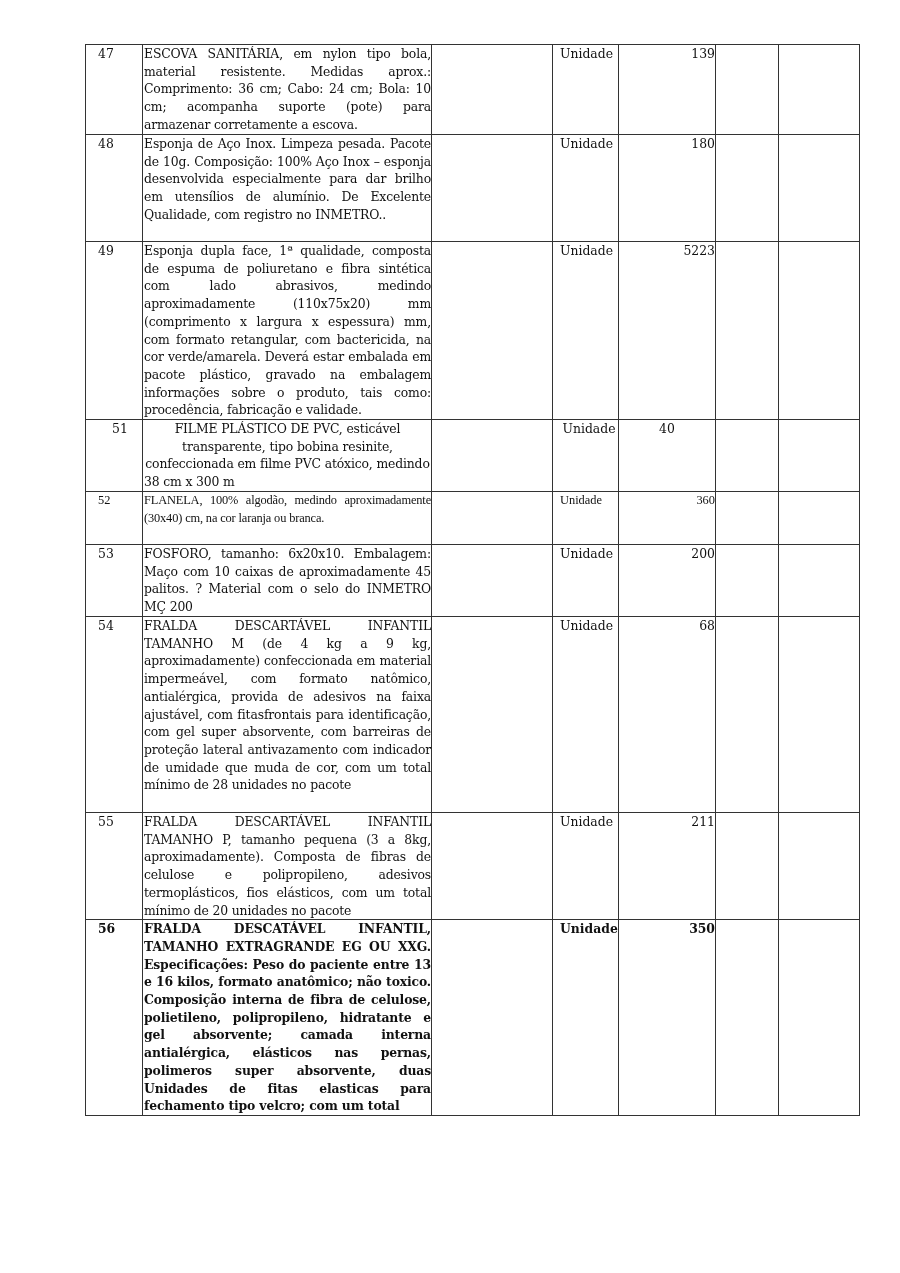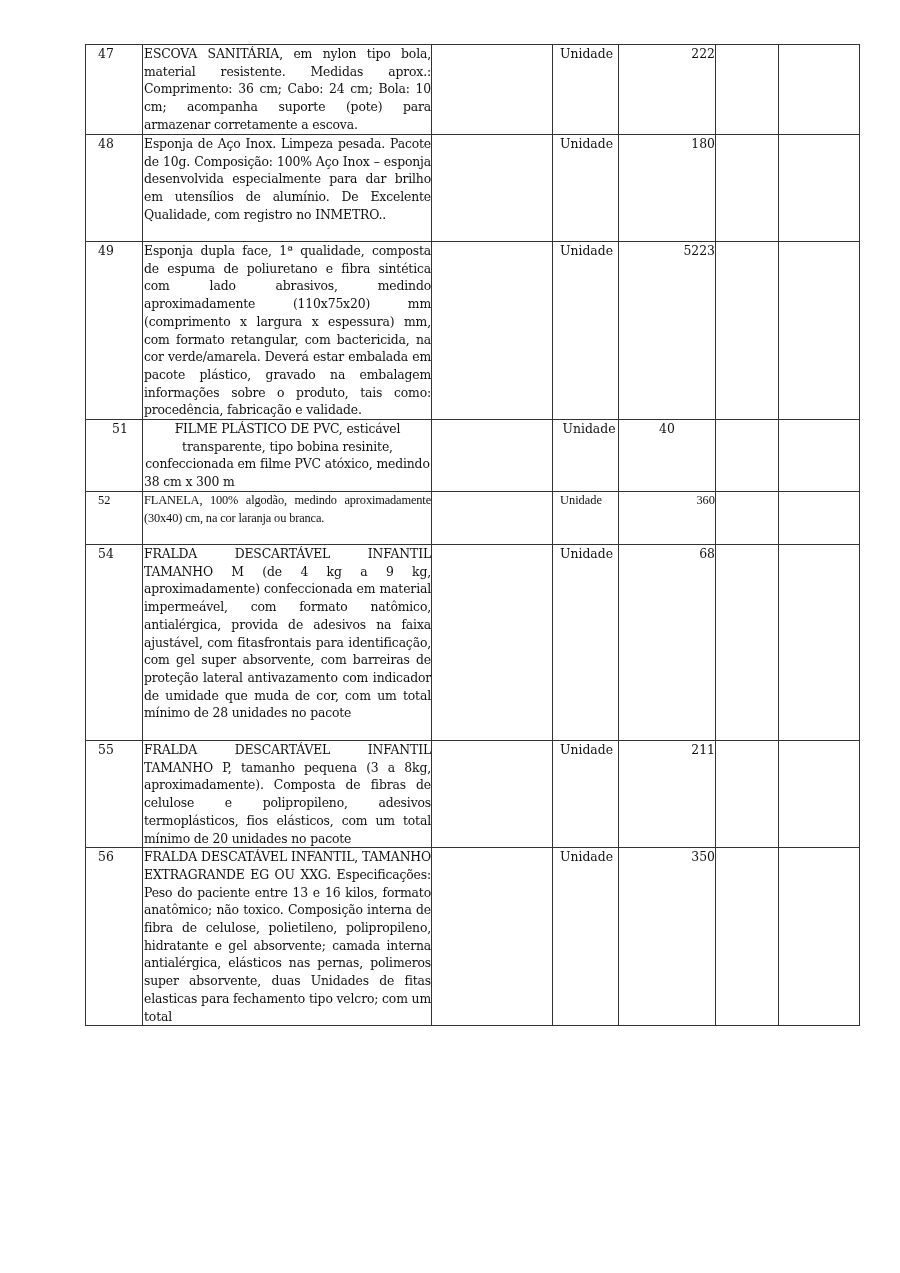--- a/index.html
+++ b/index.html
@@ -18,21 +18,21 @@
   tr.r0 td { height:35px; }
   tr.r47 td { height:89px; }
   tr.r48 td { height:106px; }
   tr.r49 td { height:177px; }
   tr.r50 td { height:70px; }
   tr.r51 td { height:71px;text-align:center; }
   tr.r52 td { height:52px;font-family:Liberation Serif, serif; }
   tr.r53 td { height:71px; }
   tr.r54 td { height:195px; }
   tr.r55 td { height:105px; }
-  tr.r56 td { height:177px; }
+  tr.r56 td { height:177px;font-weight:bold; }
 </style>
 </head>
 <body>
 
 <table class="items">
   <colgroup>
     <col style="width:57px">
     <col style="width:289px">
     <col style="width:121px">
     <col style="width:66px">
@@ -41,21 +41,21 @@
     <col style="width:81px">
   </colgroup>
   <tbody>
     <tr class="r47">
       <td class="num">47</td>
       <td class="desc">
           <span class="txt">ESCOVA SANITÁRIA, em nylon tipo bola, material resistente. Medidas aprox.: Comprimento: 36 cm; Cabo: 24 cm; Bola: 10 cm; acompanha suporte (pote) para armazenar corretamente a escova.</span>
         </td>
       <td></td>
       <td class="unit">Unidade</td>
-      <td class="qty">222</td>
+      <td class="qty">139</td>
       <td></td>
       <td></td>
     </tr>
     <tr class="r48">
       <td class="num">48</td>
       <td class="desc">
           <span class="txt">Esponja de Aço Inox. Limpeza pesada. Pacote de 10g. Composição: 100% Aço Inox – esponja desenvolvida especialmente para dar brilho em utensílios de alumínio. De Excelente Qualidade, com registro no INMETRO..</span>
         </td>
       <td></td>
       <td class="unit">Unidade</td>
@@ -89,20 +89,31 @@
       <td class="num">52</td>
       <td class="desc">
           <span class="txt">FLANELA, 100% algodão, medindo aproximadamente (30x40) cm, na cor laranja ou branca.</span>
         </td>
       <td></td>
       <td class="unit">Unidade</td>
       <td class="qty">360</td>
       <td></td>
       <td></td>
     </tr>
+    <tr class="r53">
+      <td class="num">53</td>
+      <td class="desc">
+          <span class="txt">FOSFORO, tamanho: 6x20x10. Embalagem: Maço com 10 caixas de aproximadamente 45 palitos. ? Material com o selo do INMETRO MÇ 200</span>
+        </td>
+      <td></td>
+      <td class="unit">Unidade</td>
+      <td class="qty">200</td>
+      <td></td>
+      <td></td>
+    </tr>
     <tr class="r54">
       <td class="num">54</td>
       <td class="desc">
           <span class="txt">FRALDA DESCARTÁVEL INFANTIL TAMANHO M (de 4 kg a 9 kg, aproximadamente) confeccionada em material impermeável, com formato natômico, antialérgica, provida de adesivos na faixa ajustável, com fitasfrontais para identificação, com gel super absorvente, com barreiras de proteção lateral antivazamento com indicador de umidade que muda de cor, com um total mínimo de 28 unidades no pacote</span>
         </td>
       <td></td>
       <td class="unit">Unidade</td>
       <td class="qty">68</td>
       <td></td>
       <td></td>

